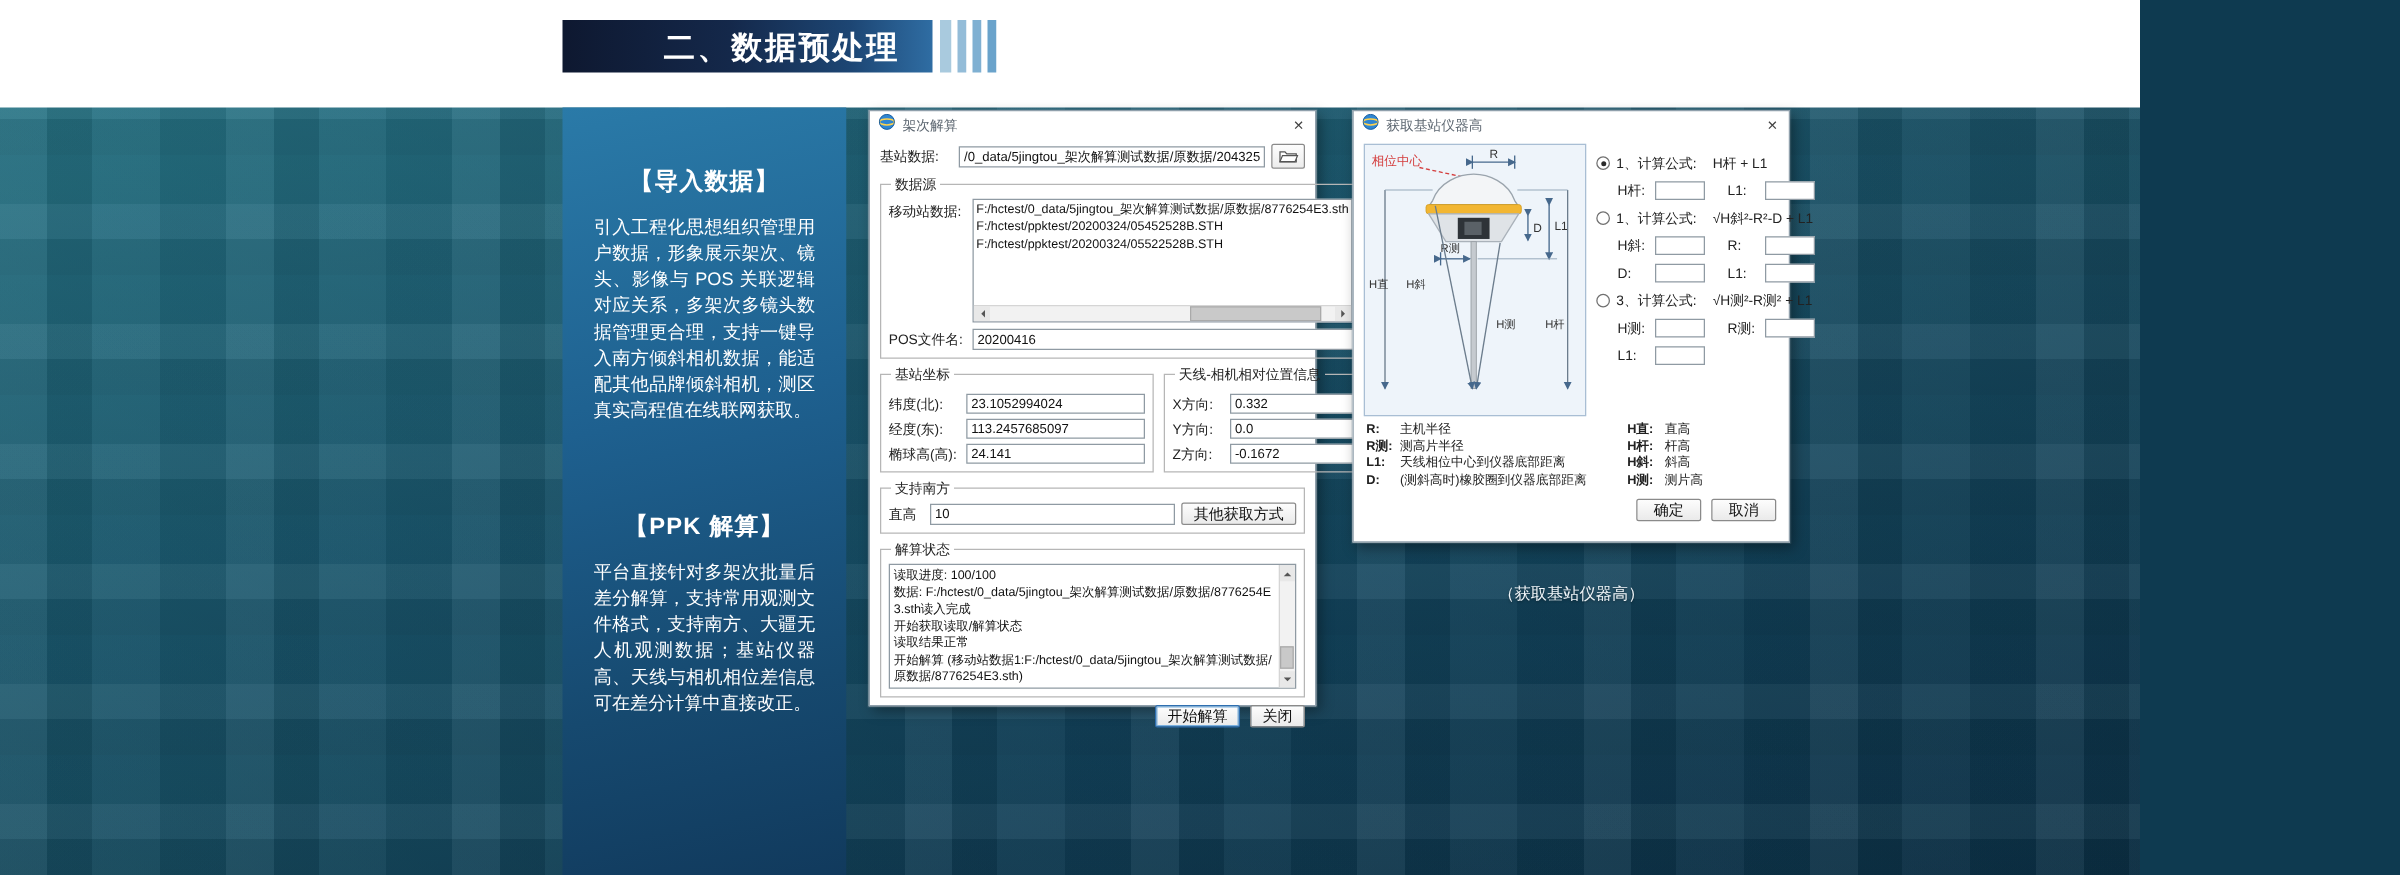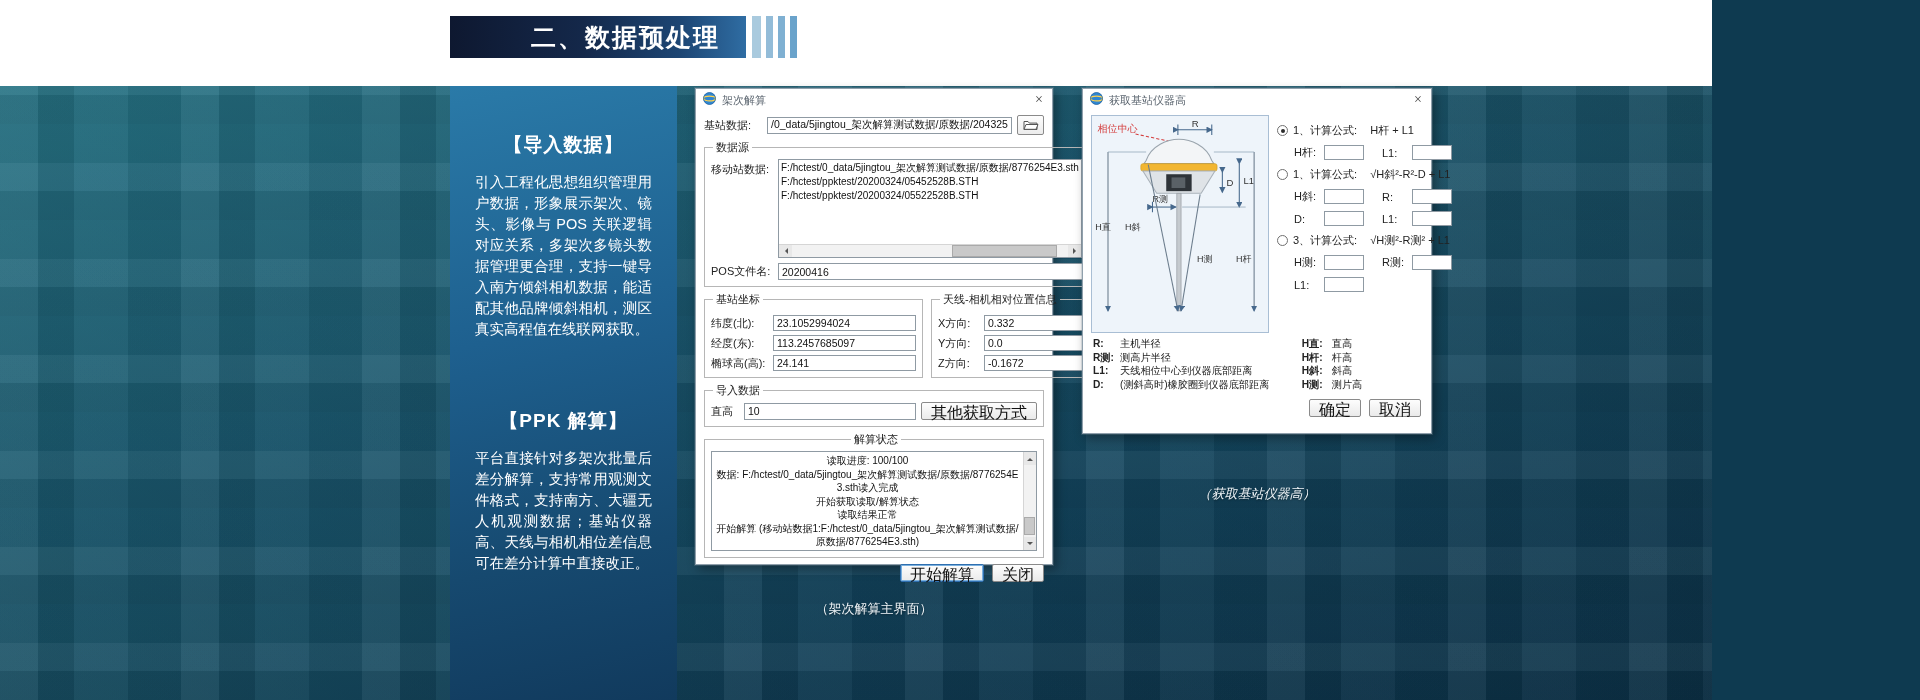--- a/index.html
+++ b/index.html
@@ -32,29 +32,29 @@
   .sidebar { position:absolute; left:450px; top:86px; width:227px; height:614px;
     background:linear-gradient(168deg, #2a7aa8 0%, #1e608f 40%, #16496f 75%, #113a5d 100%);
     color:#ffffff; padding:46px 25px 0 25px; }
   .sidebar h2 { font-size:19px; font-weight:bold; text-align:center; letter-spacing:1px; }
   .sidebar h2.second { margin-top:68px; }
   .sidebar p { margin-top:14px; font-size:14.5px; line-height:21px; text-align:justify; }
 
   
   .dlg { position:absolute; background:#ffffff; border:1px solid #90a0ac;
     box-shadow:0 0 0 1px rgba(130,150,165,.25), 3px 4px 10px rgba(0,0,0,.38); }
-  .dlg-titlebar { height:22px; display:flex; align-items:center; padding:0 7px; gap:6px;font-family:Liberation Serif, serif; }
+  .dlg-titlebar { height:22px; display:flex; align-items:center; padding:0 7px; gap:6px; }
   .dlg-title { font-size:11px; color:#5c6670; flex:1; }
   .dlg-close { font-size:14px; line-height:14px; color:#444; cursor:pointer; padding:0 2px; }
   .dlg label { font-size:11px; color:#222; white-space:nowrap; }
   .txt { height:17px; border:1px solid #8f9aa3; background:#fff; font-size:10.5px; color:#111;
     padding:0 3px; font-family:"Liberation Sans", sans-serif; }
   fieldset { border:1px solid #b6b6b6; padding:4px 6px 6px 6px; }
   legend { font-size:11px; color:#222; padding:0 3px; margin-left:2px;margin-top:17px; }
-  .btn { height:18px; font-size:16px; color:#111; background:linear-gradient(#fdfdfd,#eaeaea);
+  .btn { height:18px; font-size:12px; color:#111; background:linear-gradient(#fdfdfd,#eaeaea);
     border:1px solid #8a8a8a; border-radius:2px; padding:0 9px; font-family:"Liberation Sans", sans-serif; }
   .btn.primary { border:1px solid #2f6fb0; box-shadow:0 0 0 1px #7ab0de inset; }
   .icon-btn { width:27px; height:20px; background:linear-gradient(#fdfdfd,#ececec); border:1px solid #8a8a8a;
     border-radius:2px; display:flex; align-items:center; justify-content:center; }
 
   
   .dlg1 { left:695px; top:88px; width:358px; height:477px; }
   .dlg1 .dlg-body { padding:4px 8px 0 8px; }
   .row { display:flex; align-items:center; gap:5px; }
   .base-row label { width:58px; }
@@ -81,21 +81,21 @@
   .two-col fieldset { flex:1; }
   .fs-row { display:flex; align-items:center; gap:4px; margin-top:4px; }
   .coords .fs-row label { width:58px; }
   .antenna .fs-row label { width:42px; }
   .fs-row .txt { flex:1; min-width:0; height:16px; }
 
   .height-group { margin-top:5px; }
   .height-group label { width:28px; }
   .height-group .txt { flex:1; }
 
-  .status-group { margin-top:5px;text-align:center; }
+  .status-group { margin-top:5px; }
   .logbox { border:1px solid #8f9aa3; height:100px; display:flex; background:#fff; overflow:hidden; }
   .log-lines { flex:1; padding:2px 3px; font-size:10px; line-height:13.5px; color:#111; overflow:hidden; word-break:break-all; }
   .vscroll { width:13px; background:#f2f2f2; border-left:1px solid #d5d5d5; display:flex; flex-direction:column; }
   .vscroll .varr { height:13px; position:relative; background:#e8e8e8; }
   .vscroll .varr.up::after, .vscroll .varr.down::after { content:""; position:absolute; left:3px; border:3px solid transparent; }
   .vscroll .varr.up::after { top:3px; border-bottom-color:#555; }
   .vscroll .varr.down::after { top:5px; border-top-color:#555; }
   .vscroll .vtrack { flex:1; position:relative; }
   .vscroll .vthumb { position:absolute; left:0; width:11px; height:18px; bottom:2px; background:#c9c9c9; border:1px solid #aaa; }
 
@@ -121,21 +121,21 @@
   .legend .rcol { flex:1; }
   .legend-row { display:flex; font-size:10.2px; line-height:13.5px; color:#222; }
   .legend-row b { width:27px; flex:none; }
   .rcol .legend-row b { width:30px; }
   .dlg2 .dlg-actions { margin:8px 10px 0 0; }
   .dlg2 .btn { min-width:52px; }
 
   
   .caption { position:absolute; color:#f2f7fa; font-size:13px; text-align:center; text-shadow:0 1px 2px rgba(0,0,0,.4); }
   .cap1 { left:695px; width:358px; top:600px; }
-  .cap2 { left:1082px; width:350px; top:485px;font-style:italic; }
+  .cap2 { left:1082px; width:350px; top:466px; }
 
   svg text { font-family:"Liberation Sans", sans-serif; }
 </style>
 </head>
 <body>
 
 <div class="canvas">
   <div class="bg-photo"></div>
   <div class="top-strip"></div>
 
@@ -250,21 +250,21 @@
             <input class="txt" readonly="" value="0.0" style="">
           </div>
           <div class="fs-row">
             <label>Z方向:</label>
             <input class="txt" readonly="" value="-0.1672" style="">
           </div>
         </fieldset>
       </div>
 
       <fieldset class="height-group">
-        <legend>导入数据</legend>
+        <legend>支持南方</legend>
         <div class="row">
           <label>直高</label>
           <input class="txt" readonly="" value="10" style="">
           <button class="btn">其他获取方式</button>
         </div>
       </fieldset>
 
       <fieldset class="status-group">
         <legend>解算状态</legend>
         <div class="logbox">
@@ -284,21 +284,20 @@
           </div>
         </div>
       </fieldset>
 
       <div class="dlg-actions">
         <button class="btn primary">开始解算</button>
         <button class="btn">关闭</button>
       </div>
     </div>
   </section>
-  <div class="caption cap1">（架次解算主界面）</div>
 
   <section class="dlg dlg2">
     <header class="dlg-titlebar">
       <span>
         <svg width="13" height="13" viewBox="0 0 13 13">
             <circle cx="6.5" cy="6.5" r="6" fill="#2f86d2"></circle>
             <ellipse cx="6.5" cy="6.5" rx="6" ry="2.4" fill="none" stroke="#ffd24d" stroke-width="1.2"></ellipse>
             <circle cx="6.5" cy="6.5" r="6" fill="none" stroke="#1a5fa0" stroke-width="0.8"></circle>
           </svg>
       </span>

